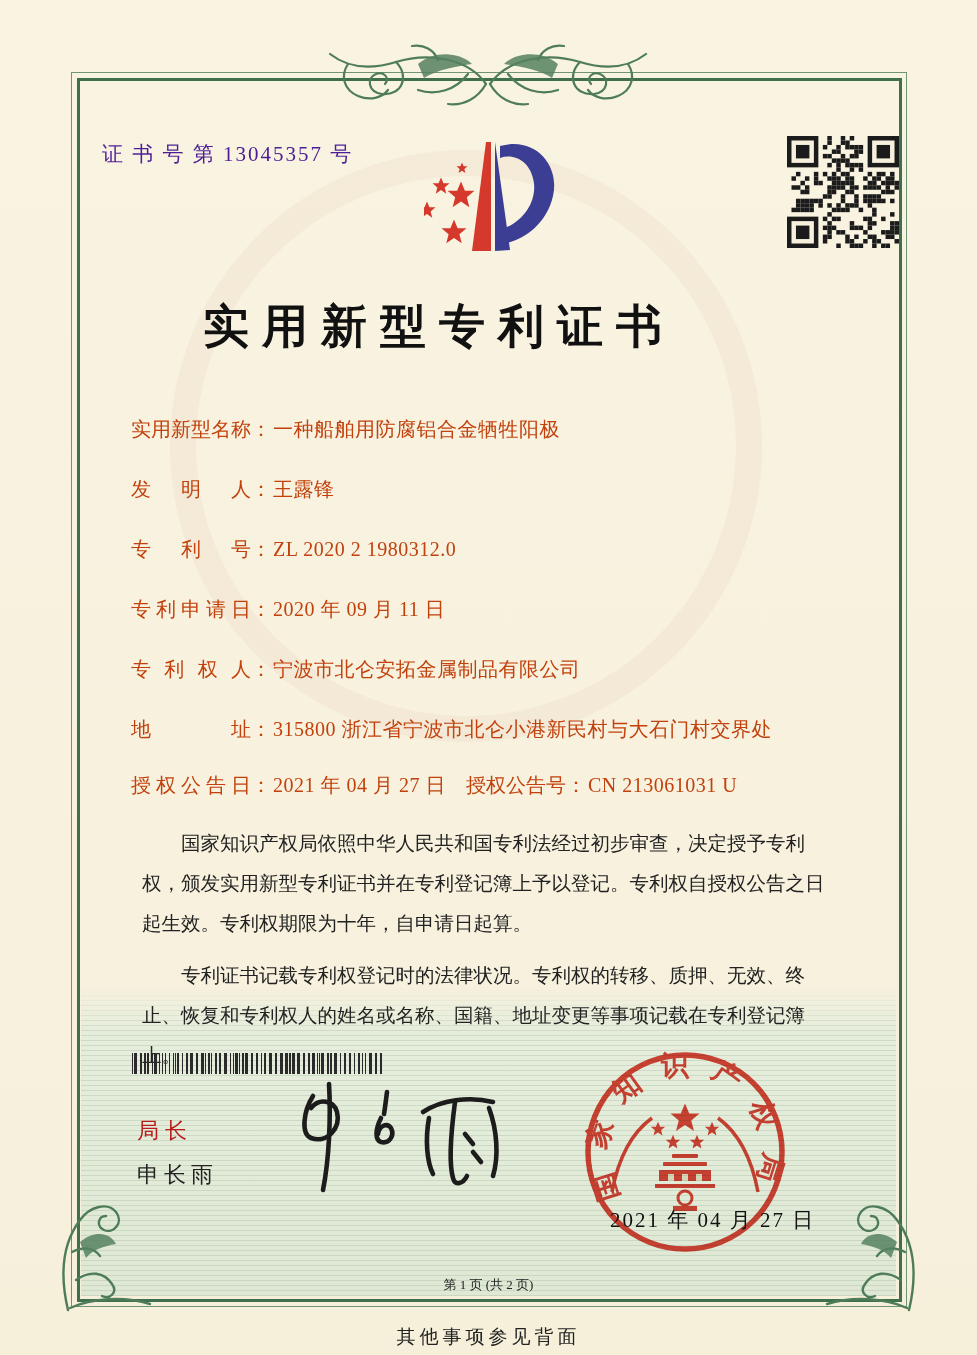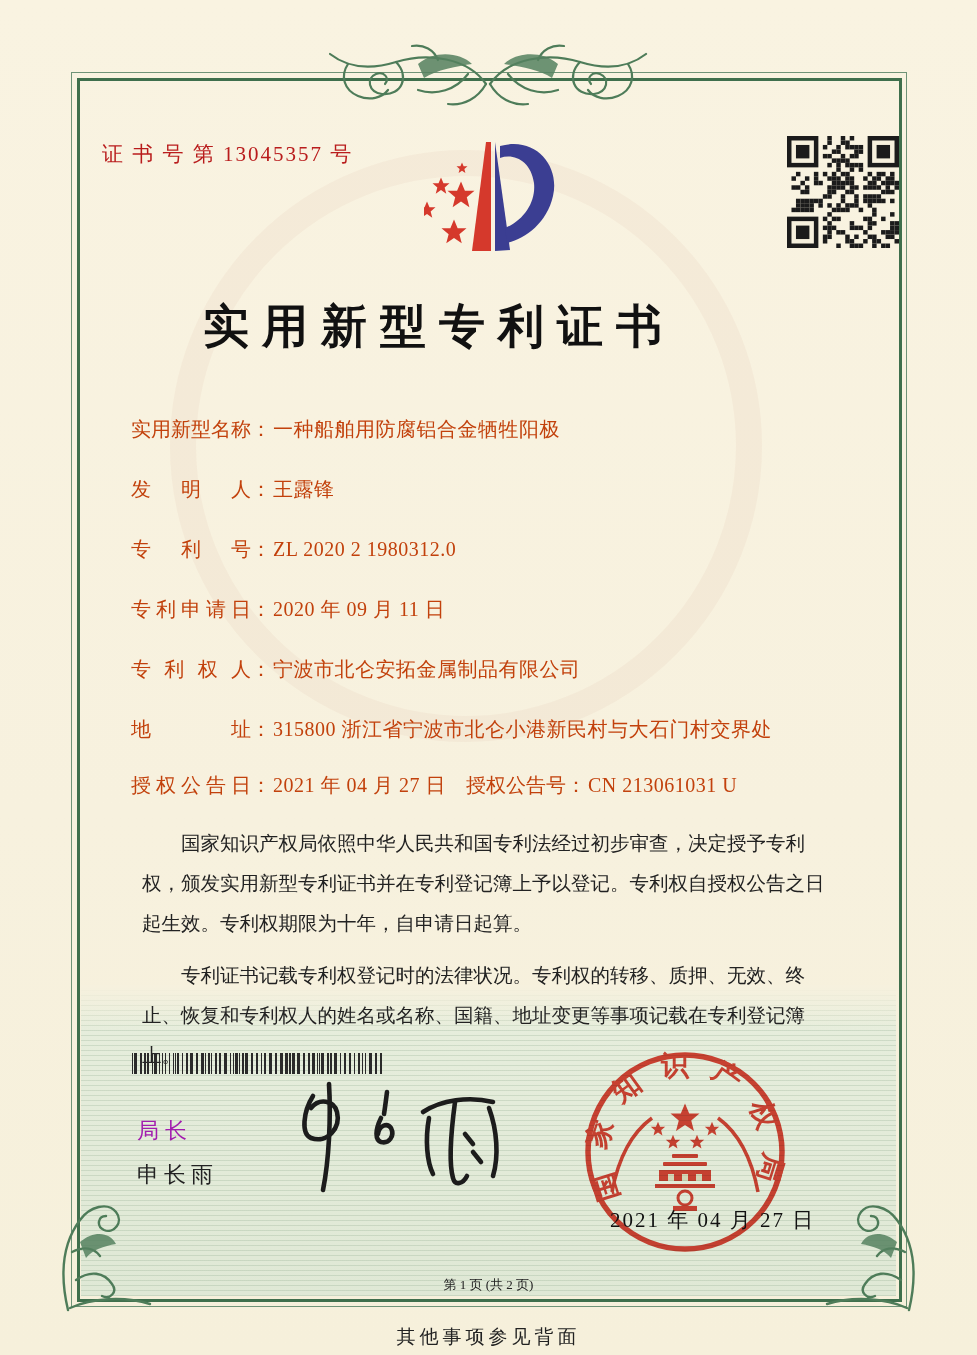--- a/index.html
+++ b/index.html
@@ -21,38 +21,38 @@
       linear-gradient(#e7eedd,#dfe8d5);
   }
   .green-band::before{
     content:"";position:absolute;left:0;top:0;right:0;height:46px;
     background:linear-gradient(#f7f1de,rgba(247,241,222,0));
   }
   
   .watermark{left:170px;top:150px;width:540px;height:540px;border-radius:50%;
     border:26px solid rgba(219,163,152,0.10);}
   
-  .cert-no{left:102px;top:140px;font-size:21px;letter-spacing:2px;color:#b91c1c;}
+  .cert-no{left:102px;top:140px;font-size:21px;letter-spacing:2px;color:#4c1d95;}
   .logo{left:424px;top:128px;}
   .qr{left:787px;top:136px;}
   .title{left:0;top:296px;width:878px;text-align:center;font-size:46px;font-weight:700;
     letter-spacing:13px;color:#111;}
   
   .frow{left:131px;width:730px;font-size:20px;color:#c2410c;white-space:nowrap;}
   .flabel{display:inline-block;width:120px;text-align:justify;text-align-last:justify;vertical-align:top;}
   .fcolon{display:inline-block;width:22px;}
   .fvalue{letter-spacing:.5px;}
   .fgroup2{margin-left:20px;}
   
   .body-text{left:130px;top:812px;width:718px;font-size:19.5px;line-height:40px;color:#222;}
   .body-text p{margin:12px;text-indent:2em;}
   
   .barcode{left:130px;top:1052px;}
   .director-title{left:137px;top:1116px;font-size:22px;letter-spacing:6px;
-    font-family:"Liberation Sans","DejaVu Sans",sans-serif;color:#a21caf;}
+    font-family:"Liberation Sans","DejaVu Sans",sans-serif;color:#b91c1c;}
   .director-name{left:137px;top:1160px;font-size:22px;letter-spacing:5px;
     font-family:"Liberation Sans","DejaVu Sans",sans-serif;color:#222;}
   .signature{left:283px;top:1078px;}
   .seal{left:576px;top:1040px;mix-blend-mode:multiply;opacity:.94;}
   .seal-date{left:610px;top:1206px;font-size:21px;letter-spacing:2px;color:#111;z-index:5;}
   .page-info{left:81px;top:1276px;width:815px;text-align:center;font-size:13px;color:#222;}
   .footer-note{left:0;top:1324px;width:977px;text-align:center;font-size:19px;
     letter-spacing:4px;color:#222;}
   .ornament{pointer-events:none;}
 </style>

